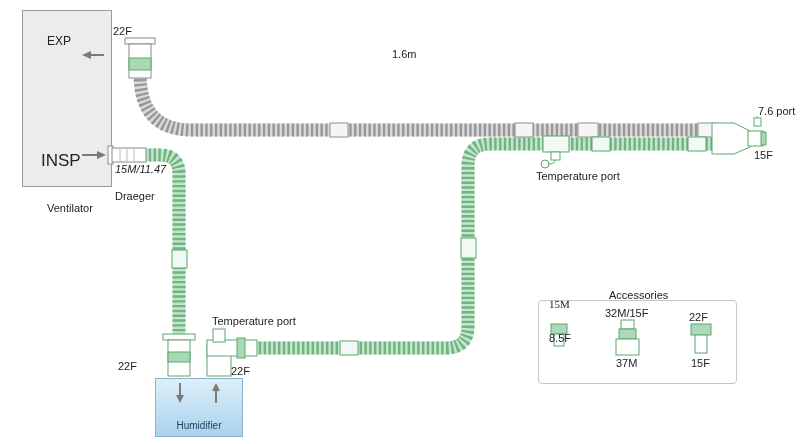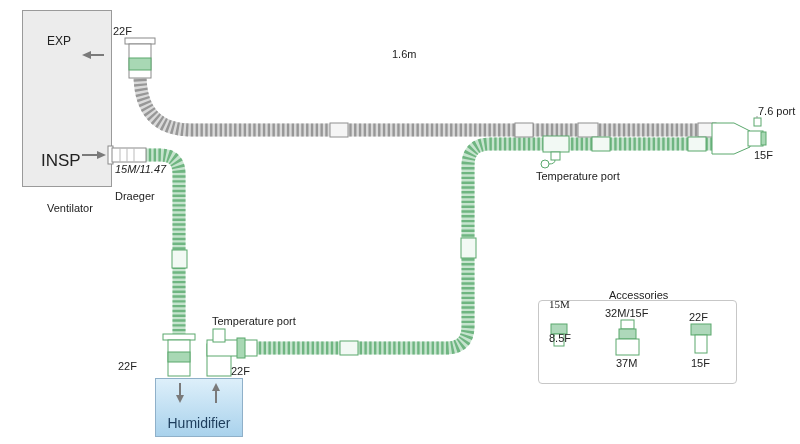--- a/index.html
+++ b/index.html
@@ -16,21 +16,21 @@
   .v-exp{left:24px;top:23px;font-size:12px;}
   .v-insp{left:18px;top:140px;font-size:17px;}
   .v-name{left:24px;top:158px;font-size:11px;margin-top:33px;}
   .humidifier{
     left:155px;top:378px;width:86px;height:57px;
     background:linear-gradient(#ddeffa,#a9d2ec);
     border:1px solid #8fb0c9;
   }
   .humidifier .h-label{
     position:absolute;left:0;right:0;bottom:5px;text-align:center;
-    font-size:14px;color:#1d3d5c;
+    font-size:10px;color:#1d3d5c;
   }
   .acc-box{
     left:538px;top:300px;width:197px;height:82px;
     border:1px solid #c7c7c7;border-radius:4px;background:#fff;
   }
   .wires{position:absolute;left:0;top:0;z-index:2;}
   .lbl{position:absolute;z-index:3;font-size:11px;color:#222;white-space:nowrap;}
 </style>
 </head>
 <body>

